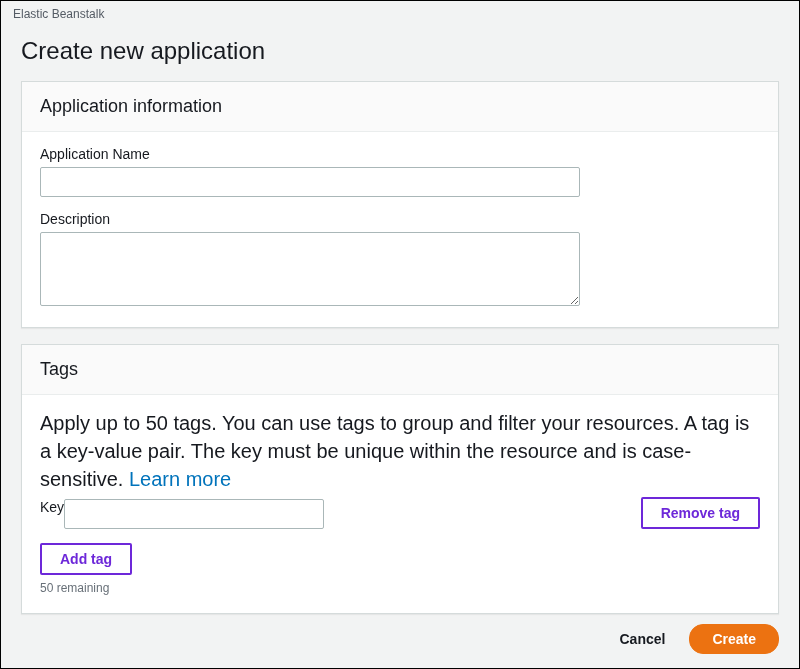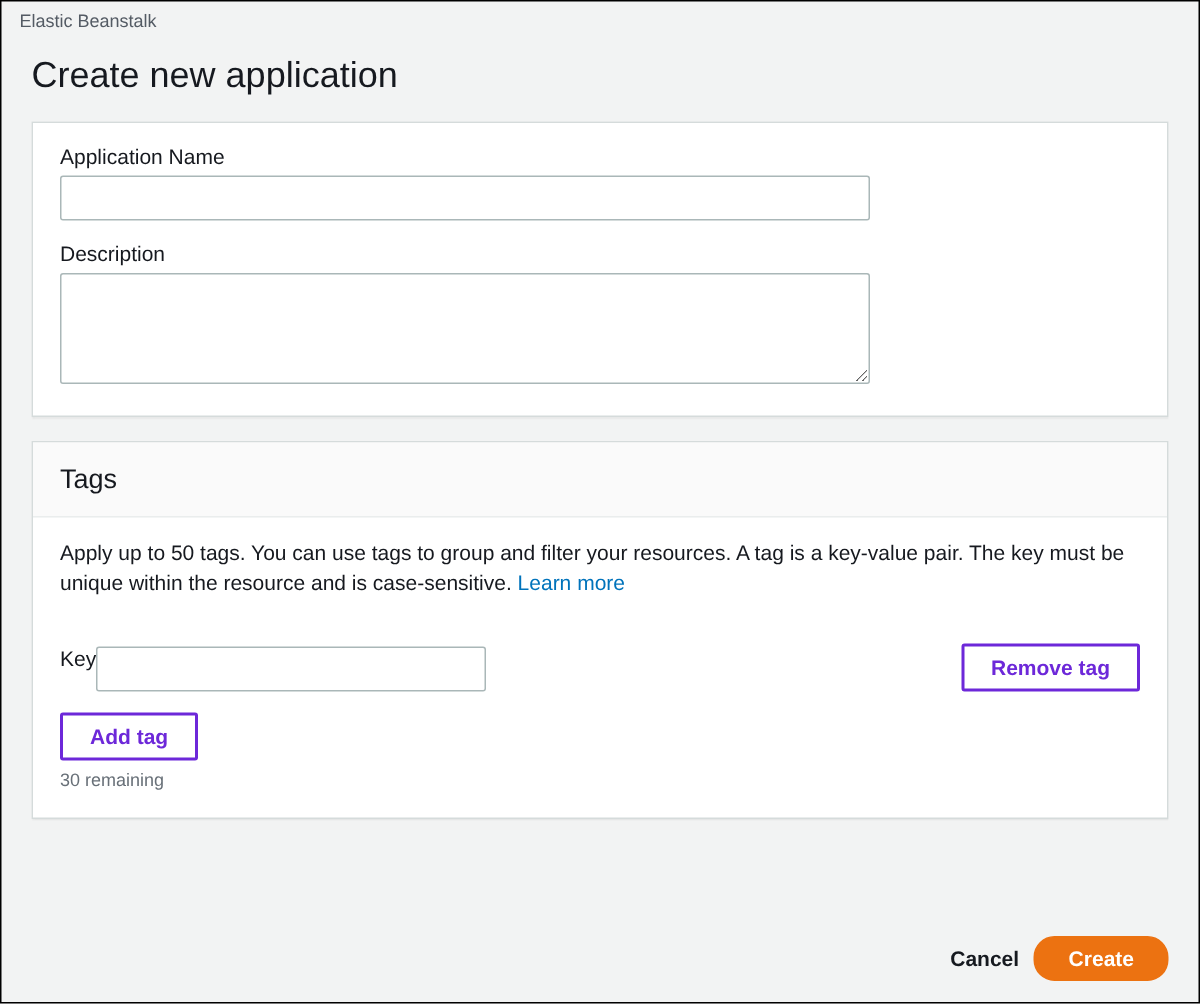--- a/index.html
+++ b/index.html
@@ -78,23 +78,23 @@
     resize: both;
     background: #fff;
   }
   .hint {
     font-size: 12px;
     color: #687078;
     margin-top: 4px;
   }
   .field-block { margin-bottom: 14px; }
   .tags-desc {
-    font-size: 14px;
-    color: #16191f;
-    margin-bottom: 31px;
+    font-size: 20px;
+    color: #16191f;
+    margin-bottom: 4px;
     line-height: 1.4;
   }
   a.learn-more {
     color: #0073bb;
     text-decoration: none;
     cursor: pointer;
   }
   .tag-row {
     display: flex;
     gap: 18px;
@@ -124,20 +124,21 @@
   .remaining {
     font-size: 12px;
     color: #687078;
     margin-top: 6px;
   }
   .footer-actions {
     position: absolute;
     right: 20px;
     bottom: 14px;
     display: flex;
+    gap: 14px;
     align-items: center;
   }
   .link-btn {
     background: none;
     border: none;
     color: #16191f;
     font-size: 14px;
     font-weight: 700;
     cursor: pointer;
     padding: 6px 10px;
@@ -160,20 +161,21 @@
 
   <div class="breadcrumb">
     <span>Elastic Beanstalk</span>
   </div>
 
   <div class="content">
 
     <h1 class="page-title">Create new application</h1>
 
     <div class="panel">
+      <div class="panel-header">Application information</div>
       <div class="panel-body">
 
         <div class="field-block">
           <label class="form-label">Application Name</label>
           <input type="text" class="text-input" value="" style="">
         </div>
 
         <div class="field-block" style="margin-bottom:0">
           <label class="form-label">Description</label>
           <textarea class="text-area" style=""></textarea>
@@ -195,21 +197,21 @@
             <label class="form-label">Key</label>
             <input type="text" class="tag-input" value="" style="">
           </div>
           <div style="margin-left:auto;">
             <button class="normal-btn">Remove tag</button>
           </div>
         </div>
 
         <div class="add-tag-row">
           <button class="normal-btn">Add tag</button>
-          <div class="remaining">30 remaining</div>
+          <div class="remaining">50 remaining</div>
         </div>
 
       </div>
     </div>
 
   </div>
 
   <div class="footer-actions">
     <button class="link-btn">Cancel</button>
     <button class="primary-btn">Create</button>

